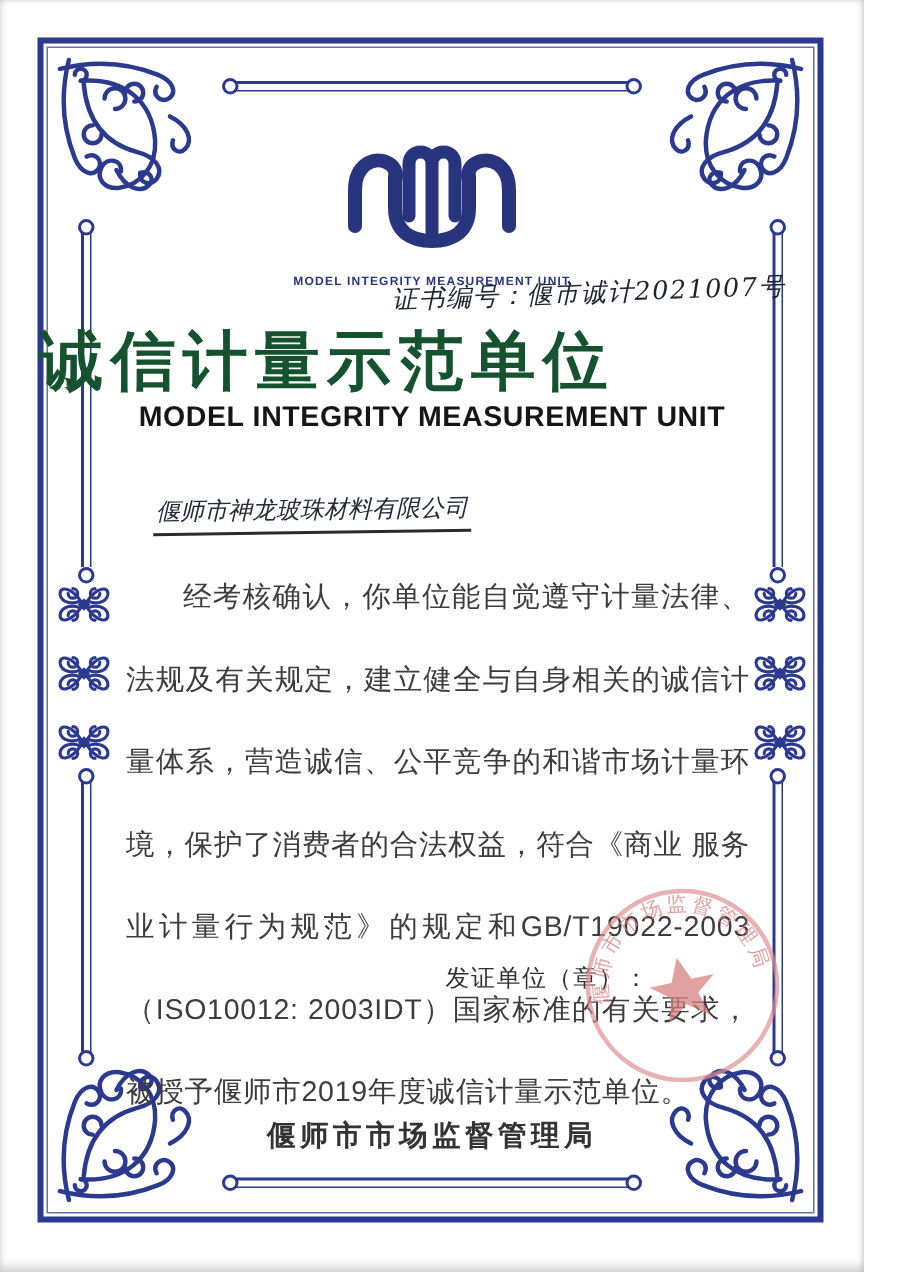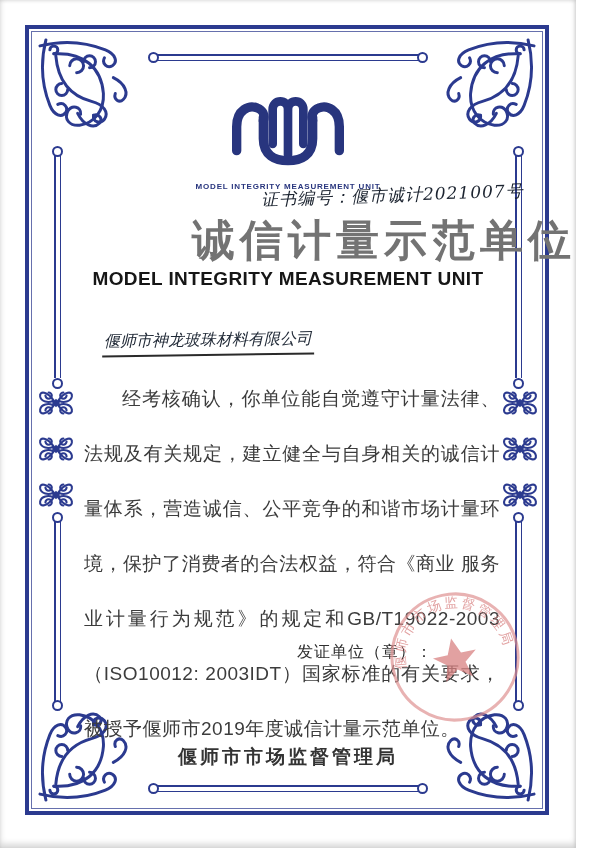--- a/index.html
+++ b/index.html
@@ -25,23 +25,23 @@
   
   .logo-wrap{position:absolute;left:0;right:0;top:76px;text-align:center;}
   .logo-caption{margin-top:2px;font-size:8px;font-weight:bold;letter-spacing:.8px;color:#28357e;}
   
   .cert-no{
     position:absolute;right:52px;top:184px;color:#1c2430;font-size:17px;
     font-family:"DejaVu Serif", serif;font-style:italic;transform:rotate(-2deg);
     letter-spacing:1px;white-space:nowrap;
   }
   .title-cn{
-    position:absolute;left:0;right:0;top:212px;text-align:right;
+    position:absolute;left:0;right:0;top:212px;text-align:left;
     font-family:"Liberation Serif", serif;font-weight:bold;font-size:43px;
-    letter-spacing:5px;color:#737373;
+    letter-spacing:5px;color:#14532d;padding-left:26px;
   }
   .title-en{
     position:absolute;left:0;right:0;top:268px;text-align:center;
     font-weight:bold;font-size:19px;letter-spacing:.4px;color:#161616;
   }
   .company{
     position:absolute;left:102px;top:330px;width:212px;text-align:center;
     font-family:"DejaVu Serif", serif;font-style:italic;font-size:16px;color:#222b38;
     border-bottom:2px solid #2a2a2a;padding-bottom:3px;transform:rotate(-.8deg);
     white-space:nowrap;

